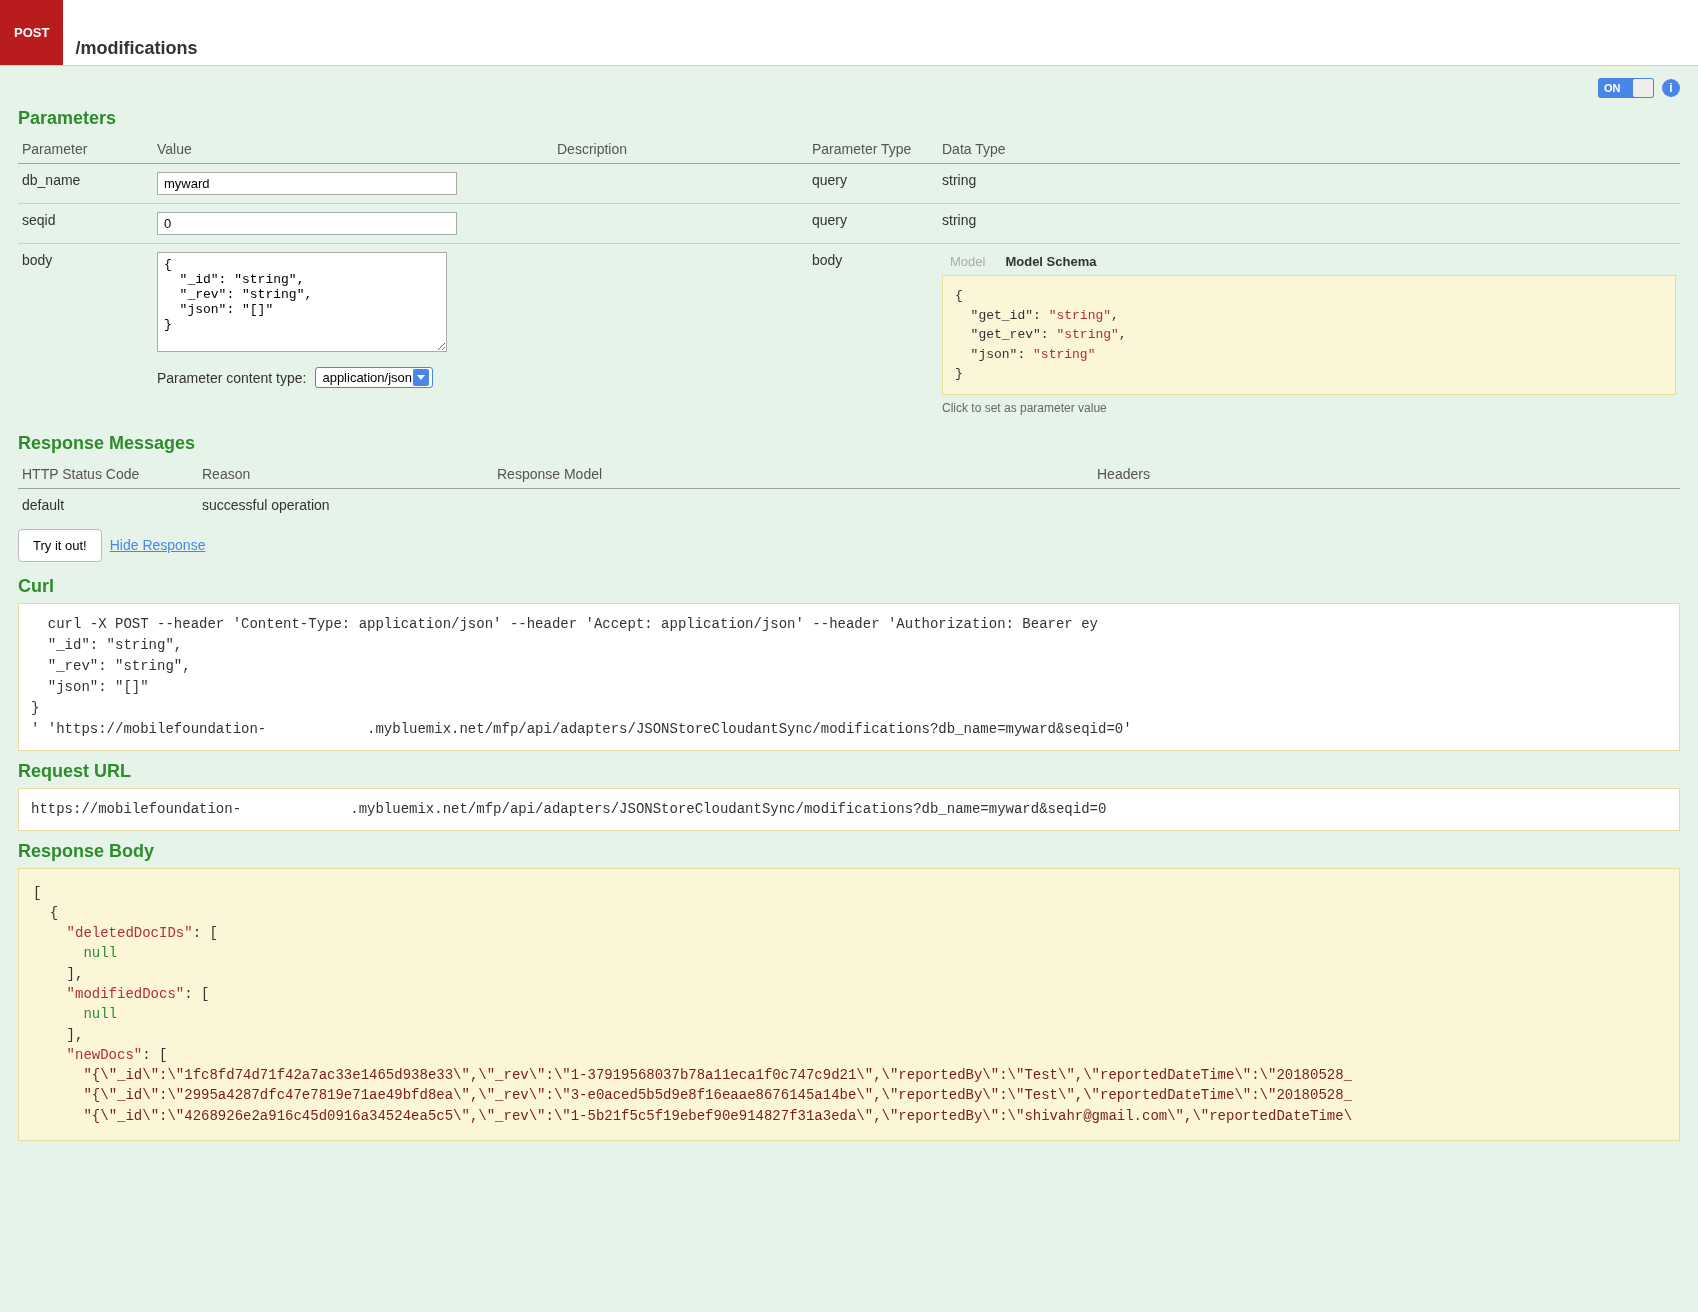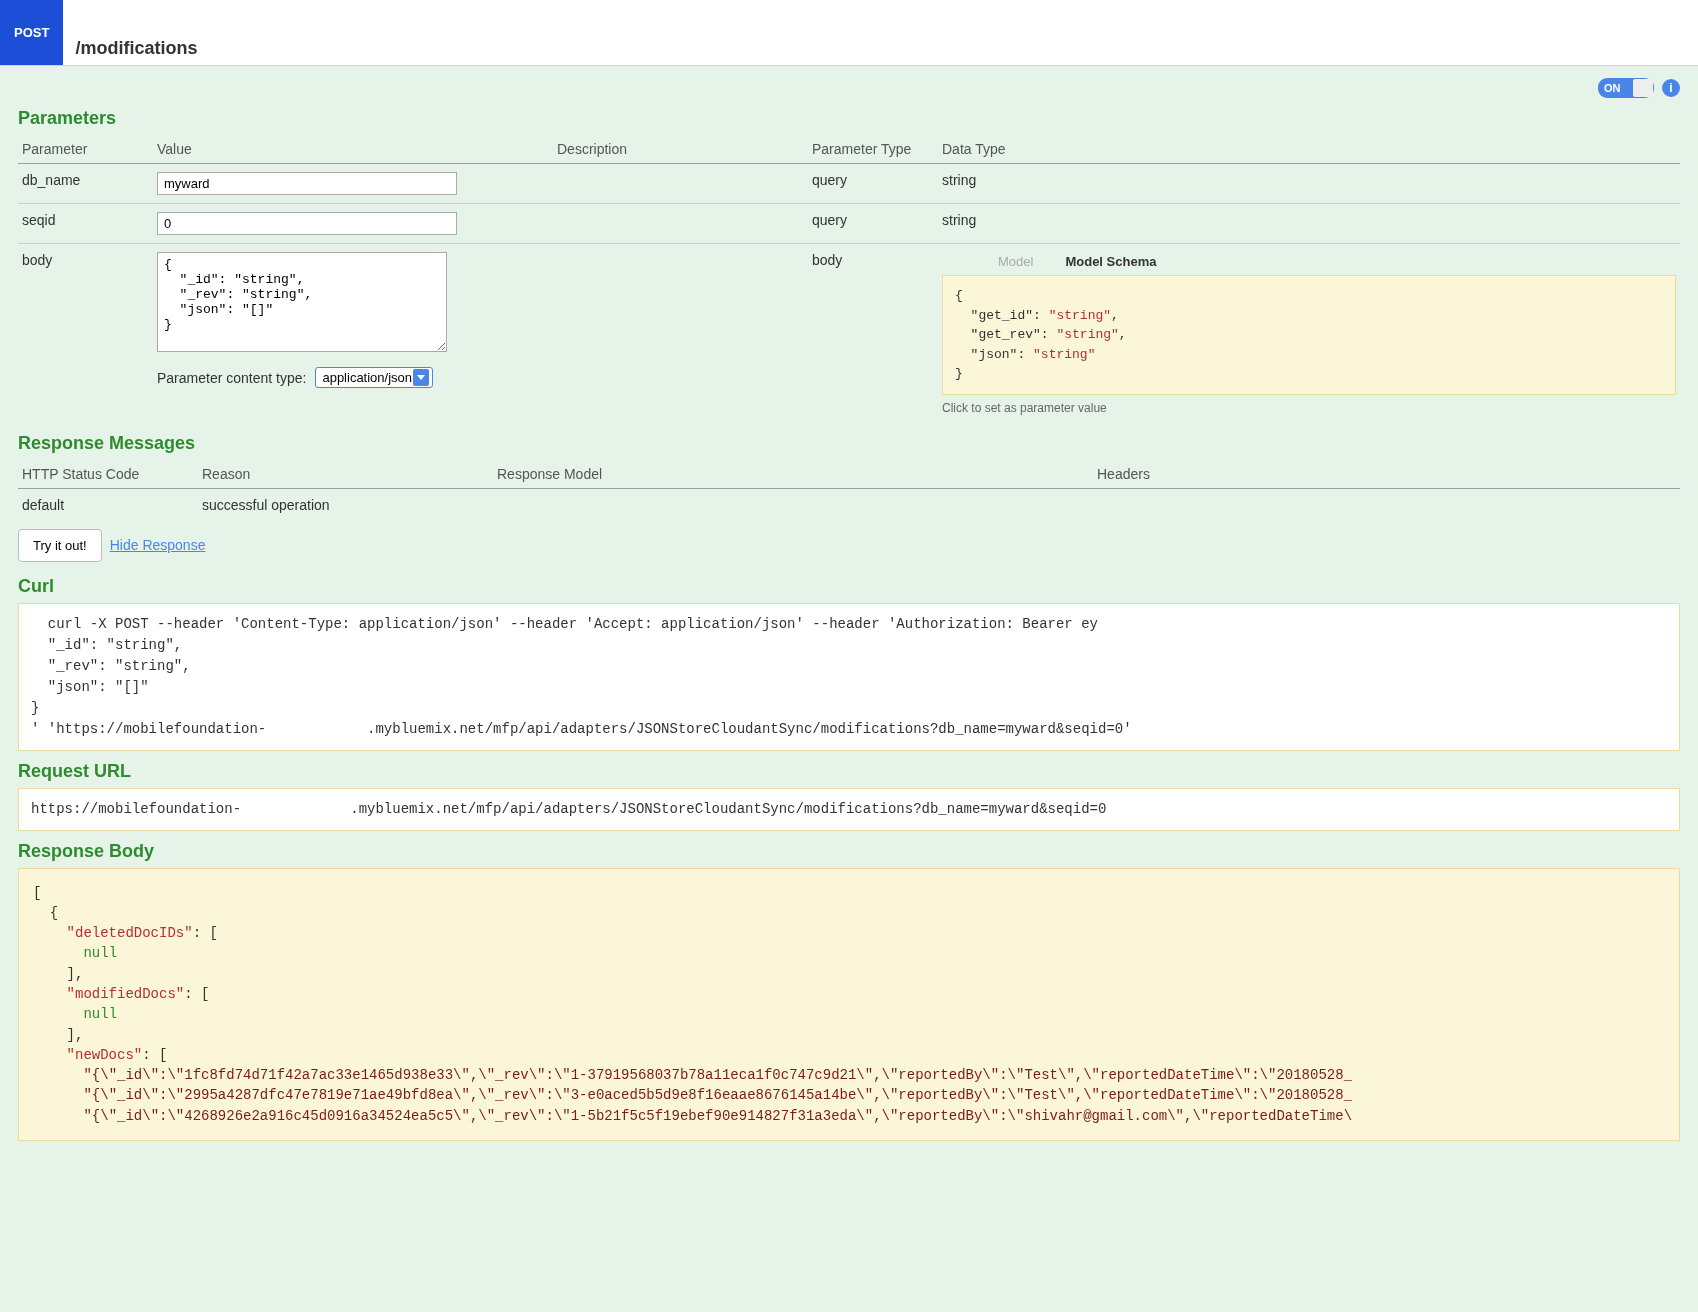--- a/index.html
+++ b/index.html
@@ -1,39 +1,39 @@
 <!DOCTYPE html>
 <html><head>
 <meta charset="utf-8">
 <style>
 * { box-sizing: border-box; margin: 0; padding: 0; }
 body { font-family: -apple-system, "Helvetica Neue", Arial, sans-serif; background: #e6f3e9; font-size: 14px; color: #333; }
 .container { padding: 0; }
 .op-header { display: flex; align-items: stretch; border-bottom: 1px solid #d0d0d0; background: #fff; }
-.method-badge { background: #1d4ed8; color: #fff; font-weight: bold; padding: 16px 14px; font-size: 13px; display: flex; align-items: center; }
+.method-badge { background: #b91c1c; color: #fff; font-weight: bold; padding: 16px 14px; font-size: 13px; display: flex; align-items: center; }
 .path { display: flex; align-items: center; padding: 6px 12px; font-size: 18px; font-weight: 600; color: #333; flex: 1; margin-top: 32px; }
 .body-area { background: #e6f3e9; padding: 12px 18px 18px 18px; }
 .toggle-row { display: flex; justify-content: flex-end; align-items: center; gap: 8px; margin-bottom: 6px; }
-.toggle { width: 56px; height: 20px; background: #4a86e8; border-radius: 9px; position: relative; display: flex; align-items: center; cursor: pointer; }
+.toggle { width: 56px; height: 20px; background: #4a86e8; border-radius: 3px; position: relative; display: flex; align-items: center; cursor: pointer; }
 .toggle-label { color: #fff; font-size: 11px; font-weight: bold; padding-left: 6px; }
 .toggle-knob { position: absolute; right: 1px; top: 1px; width: 20px; height: 18px; background: #eee; border-radius: 2px; }
 .info-icon { width: 18px; height: 18px; border-radius: 50%; background: #4a86e8; color: #fff; display: flex; align-items: center; justify-content: center; font-size: 12px; font-weight: bold; cursor: pointer; }
 h3.section-title { color: #2e8b2e; font-size: 18px; font-weight: 600; margin: 10px 0 6px 0; }
 .params-table { width: 100%; border-collapse: collapse; }
 .params-table th { text-align: left; font-weight: normal; color: #555; font-size: 14px; padding: 6px 4px; border-bottom: 1px solid #a0a0a0; }
 .params-table td { padding: 8px 4px; border-bottom: 1px solid #ccc; vertical-align: top; font-size: 14px; }
 .params-table tr:last-child td { border-bottom: none; }
 .text-input { width: 300px; padding: 3px 6px; border: 1px solid #aaa; background: #fff; font-size: 13px; }
 .body-textarea { width: 290px; height: 100px; padding: 4px 6px; border: 1px solid #aaa; background: #fff; font-family: "Courier New", monospace; font-size: 13px; resize: both; }
 .pct-row { margin-top: 12px; display: flex; align-items: center; gap: 9px; font-size: 14px; }
 .pct-select { padding: 2px 20px 2px 6px; border: 1px solid #4a86e8; background: #fff; border-radius: 3px; font-size: 13px; appearance: none; position: relative; }
 .select-wrap { position: relative; display: inline-block; }
 .select-wrap::after { content: ""; position: absolute; right: 4px; top: 2px; bottom: 2px; width: 16px; background: #4a86e8; border-radius: 2px; pointer-events: none; }
 .select-wrap::before { content: ""; position: absolute; right: 8px; top: 50%; margin-top: -3px; border-left: 4px solid transparent; border-right: 4px solid transparent; border-top: 5px solid #fff; z-index: 2; pointer-events: none; }
-.model-tabs { display: flex; gap: 16px; margin-bottom: 4px; margin-left: 48px; }
+.model-tabs { display: flex; gap: 4px; margin-bottom: 4px; }
 .model-tab { padding: 2px 8px; font-size: 13px; cursor: pointer; color: #888; }
 .model-tab.active { color: #333; font-weight: 600; }
 .model-tab.inactive { color: #aaa; }
 .model-box { background: #fcf6d9; border: 1px solid #e8dca0; padding: 10px 12px; font-family: "Courier New", monospace; font-size: 13px; line-height: 1.5; min-width: 260px; }
 .model-box .key { color: #333; }
 .model-box .str { color: #b03030; }
 .click-hint { font-size: 12px; color: #666; margin-top: 6px; }
 .resp-table { width: 100%; border-collapse: collapse; }
 .resp-table th { text-align: left; font-weight: normal; color: #555; font-size: 14px; padding: 6px 4px; border-bottom: 1px solid #a0a0a0; }
 .resp-table td { padding: 8px 4px; font-size: 14px; }

